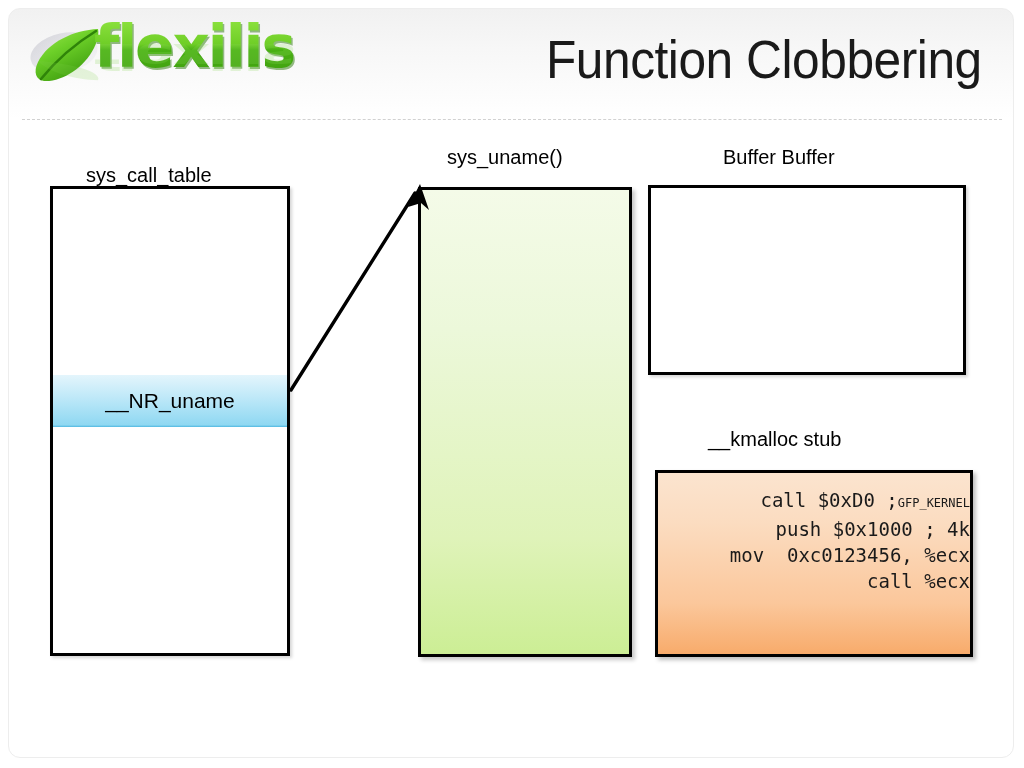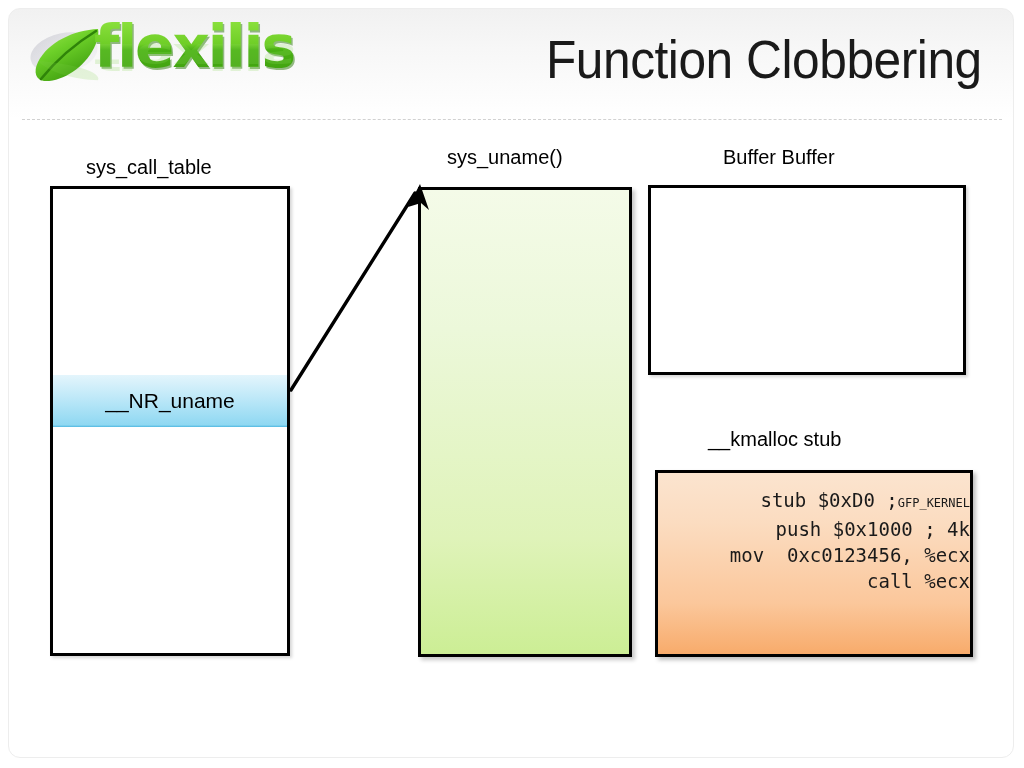--- a/index.html
+++ b/index.html
@@ -259,38 +259,38 @@
       <div class="logo-word-shadow">flexilis</div>
       <div class="logo-word">flexilis</div>
       <div class="logo-reflection">flexilis</div>
     </div>
 
     <div class="slide-title">Function Clobbering</div>
 
     <div class="header-rule"></div>
   </div>
 
-  <div class="diagram-label" style="left:86px; top:156px;">sys_call_table</div>
+  <div class="diagram-label" style="left:86px; top:164px;">sys_call_table</div>
 
   <div class="box" id="syscall-table-box">
     <div id="nr-uname-row">__NR_uname</div>
   </div>
 
   <div class="diagram-label" style="left:447px; top:146px;">sys_uname()</div>
 
   <div class="box" id="sys-uname-box"></div>
 
   <div class="diagram-label" style="left:723px; top:146px;">Buffer Buffer</div>
 
   <div class="box" id="backup-buffer-box"></div>
 
   <div class="diagram-label" style="left:708px; top:428px;">__kmalloc stub</div>
 
   <div class="box" id="kmalloc-stub-box">
-    <div class="code-line"><span>stub $0xD0 ;</span><span class="small">GFP_KERNEL</span></div>
+    <div class="code-line"><span>call $0xD0 ;</span><span class="small">GFP_KERNEL</span></div>
     <div class="code-line"><span>push $0x1000 ; 4k</span></div>
     <div class="code-line"><span>mov  0xc0123456, %ecx</span></div>
     <div class="code-line"><span>call %ecx</span></div>
   </div>
 
   <svg id="clobber-arrow" viewBox="0 0 170 230">
     <line x1="16" y1="215" x2="140" y2="18" stroke="#000000" stroke-width="3.4" stroke-linecap="round"></line>
     <polygon points="145,9 133,32 146,28 154,35" fill="#000000"></polygon>
   </svg>
 

